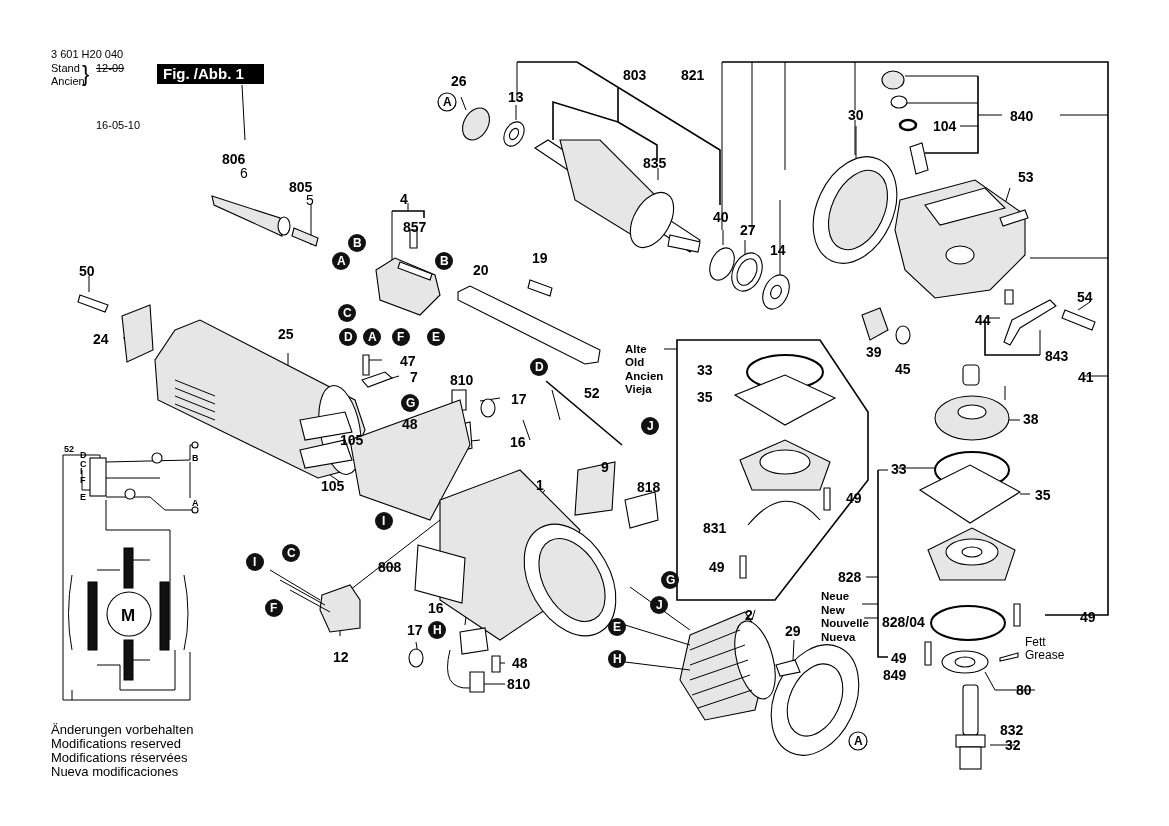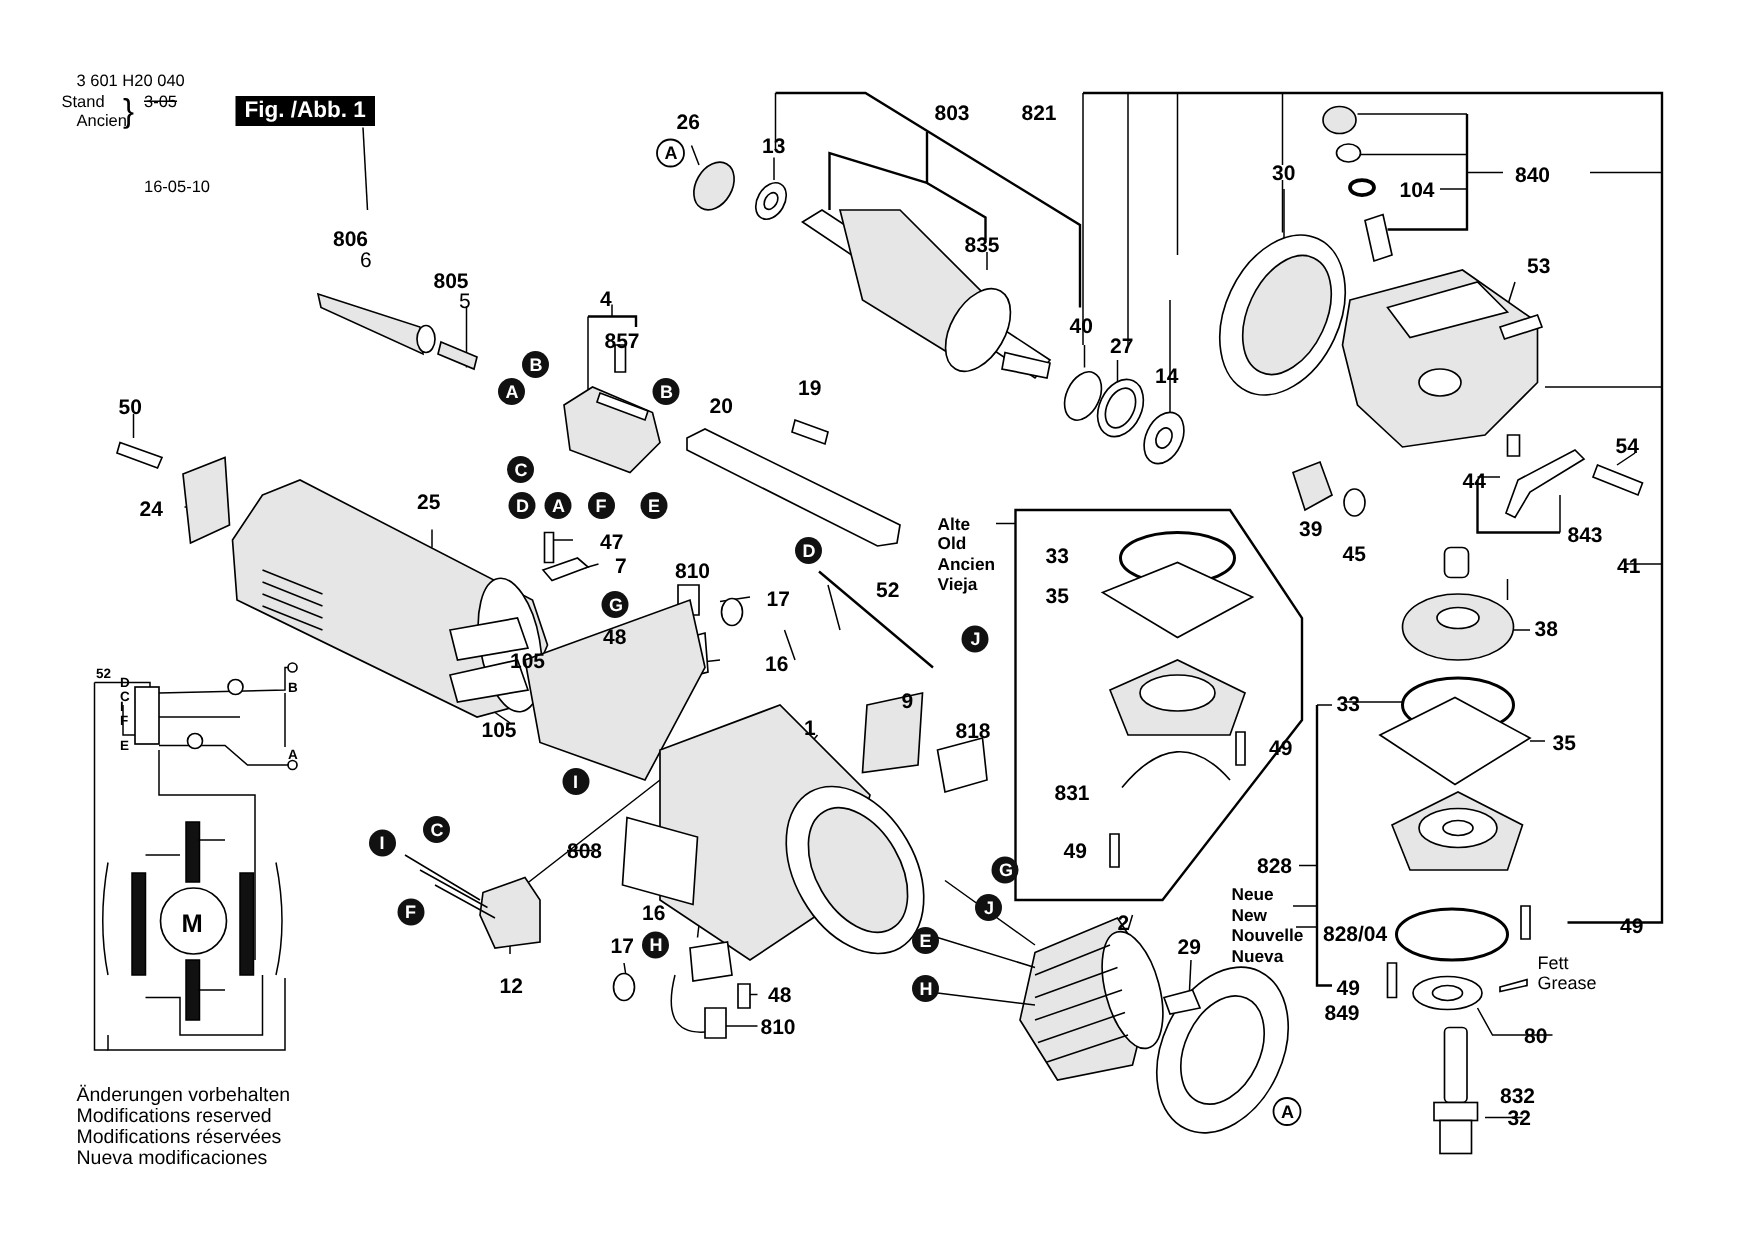--- a/index.html
+++ b/index.html
@@ -1,42 +1,42 @@
 <!DOCTYPE html>
 <html><head>
 <meta charset="utf-8">
 <style>
   html,body{margin:0;padding:0;background:#ffffff;}
   body{width:1169px;height:826px;position:relative;overflow:hidden;font-family:"Liberation Sans",sans-serif;color:#000;}
   .hdr{position:absolute;font-size:11px;line-height:13px;}
-  .fig{position:absolute;left:157px;top:64px;background:#000;color:#fff;font-weight:bold;font-size:15px;padding:1px 6px 2px 6px;}
+  .fig{position:absolute;left:157px;top:64px;background:#000;color:#fff;font-weight:bold;font-size:15px;padding:1px 20px 2px 6px;}
   .strike{text-decoration:line-through;}
   .foot{position:absolute;left:51px;top:723px;font-size:13px;line-height:14px;}
   svg#drawing{position:absolute;left:0;top:0;}
   .lbl{font-family:"Liberation Sans",sans-serif;font-weight:bold;font-size:14px;fill:#000;}
   .lbl-s{font-family:"Liberation Sans",sans-serif;font-size:14px;fill:#000;}
   .lbl-v{font-family:"Liberation Sans",sans-serif;font-weight:bold;font-size:11.5px;fill:#000;}
   .lbl-g{font-family:"Liberation Sans",sans-serif;font-size:12px;fill:#000;}
   .wl{font-family:"Liberation Sans",sans-serif;font-weight:bold;font-size:9px;fill:#000;}
   .ln{stroke:#000;stroke-width:1;fill:none;}
   .lnb{stroke:#000;stroke-width:1.6;fill:none;}
   .part{stroke:#000;stroke-width:1.1;fill:#fff;}
   .partg{stroke:#000;stroke-width:1.1;fill:#e6e6e6;}
   .dark{fill:#111;stroke:#000;}
   .mk-b text{fill:#fff;font-family:"Liberation Sans",sans-serif;font-weight:bold;font-size:12px;}
   .mk-w text{fill:#000;font-family:"Liberation Sans",sans-serif;font-weight:bold;font-size:12px;}
 </style>
 </head>
 <body>
 
 <div class="hdr" style="left:51px;top:48px;">3 601 H20 040</div>
-<div class="hdr" style="left:41px;top:62px;">Stand</div>
+<div class="hdr" style="left:51px;top:62px;">Stand</div>
 <div class="hdr" style="left:51px;top:75px;">Ancien</div>
 <div class="hdr" style="left:82px;top:61px;font-size:22px;line-height:26px;">}</div>
-<div class="hdr strike" style="left:96px;top:62px;">3-05</div>
+<div class="hdr strike" style="left:96px;top:62px;">12-09</div>
 <div class="hdr" style="left:96px;top:75px;margin-top:44px;">16-05-10</div>
 <div class="fig">Fig. /Abb. 1</div>
 
 <div class="foot">
   <div>Änderungen vorbehalten</div>
   <div>Modifications reserved</div>
   <div>Modifications réservées</div>
   <div>Nueva modificaciones</div>
 </div>
 

